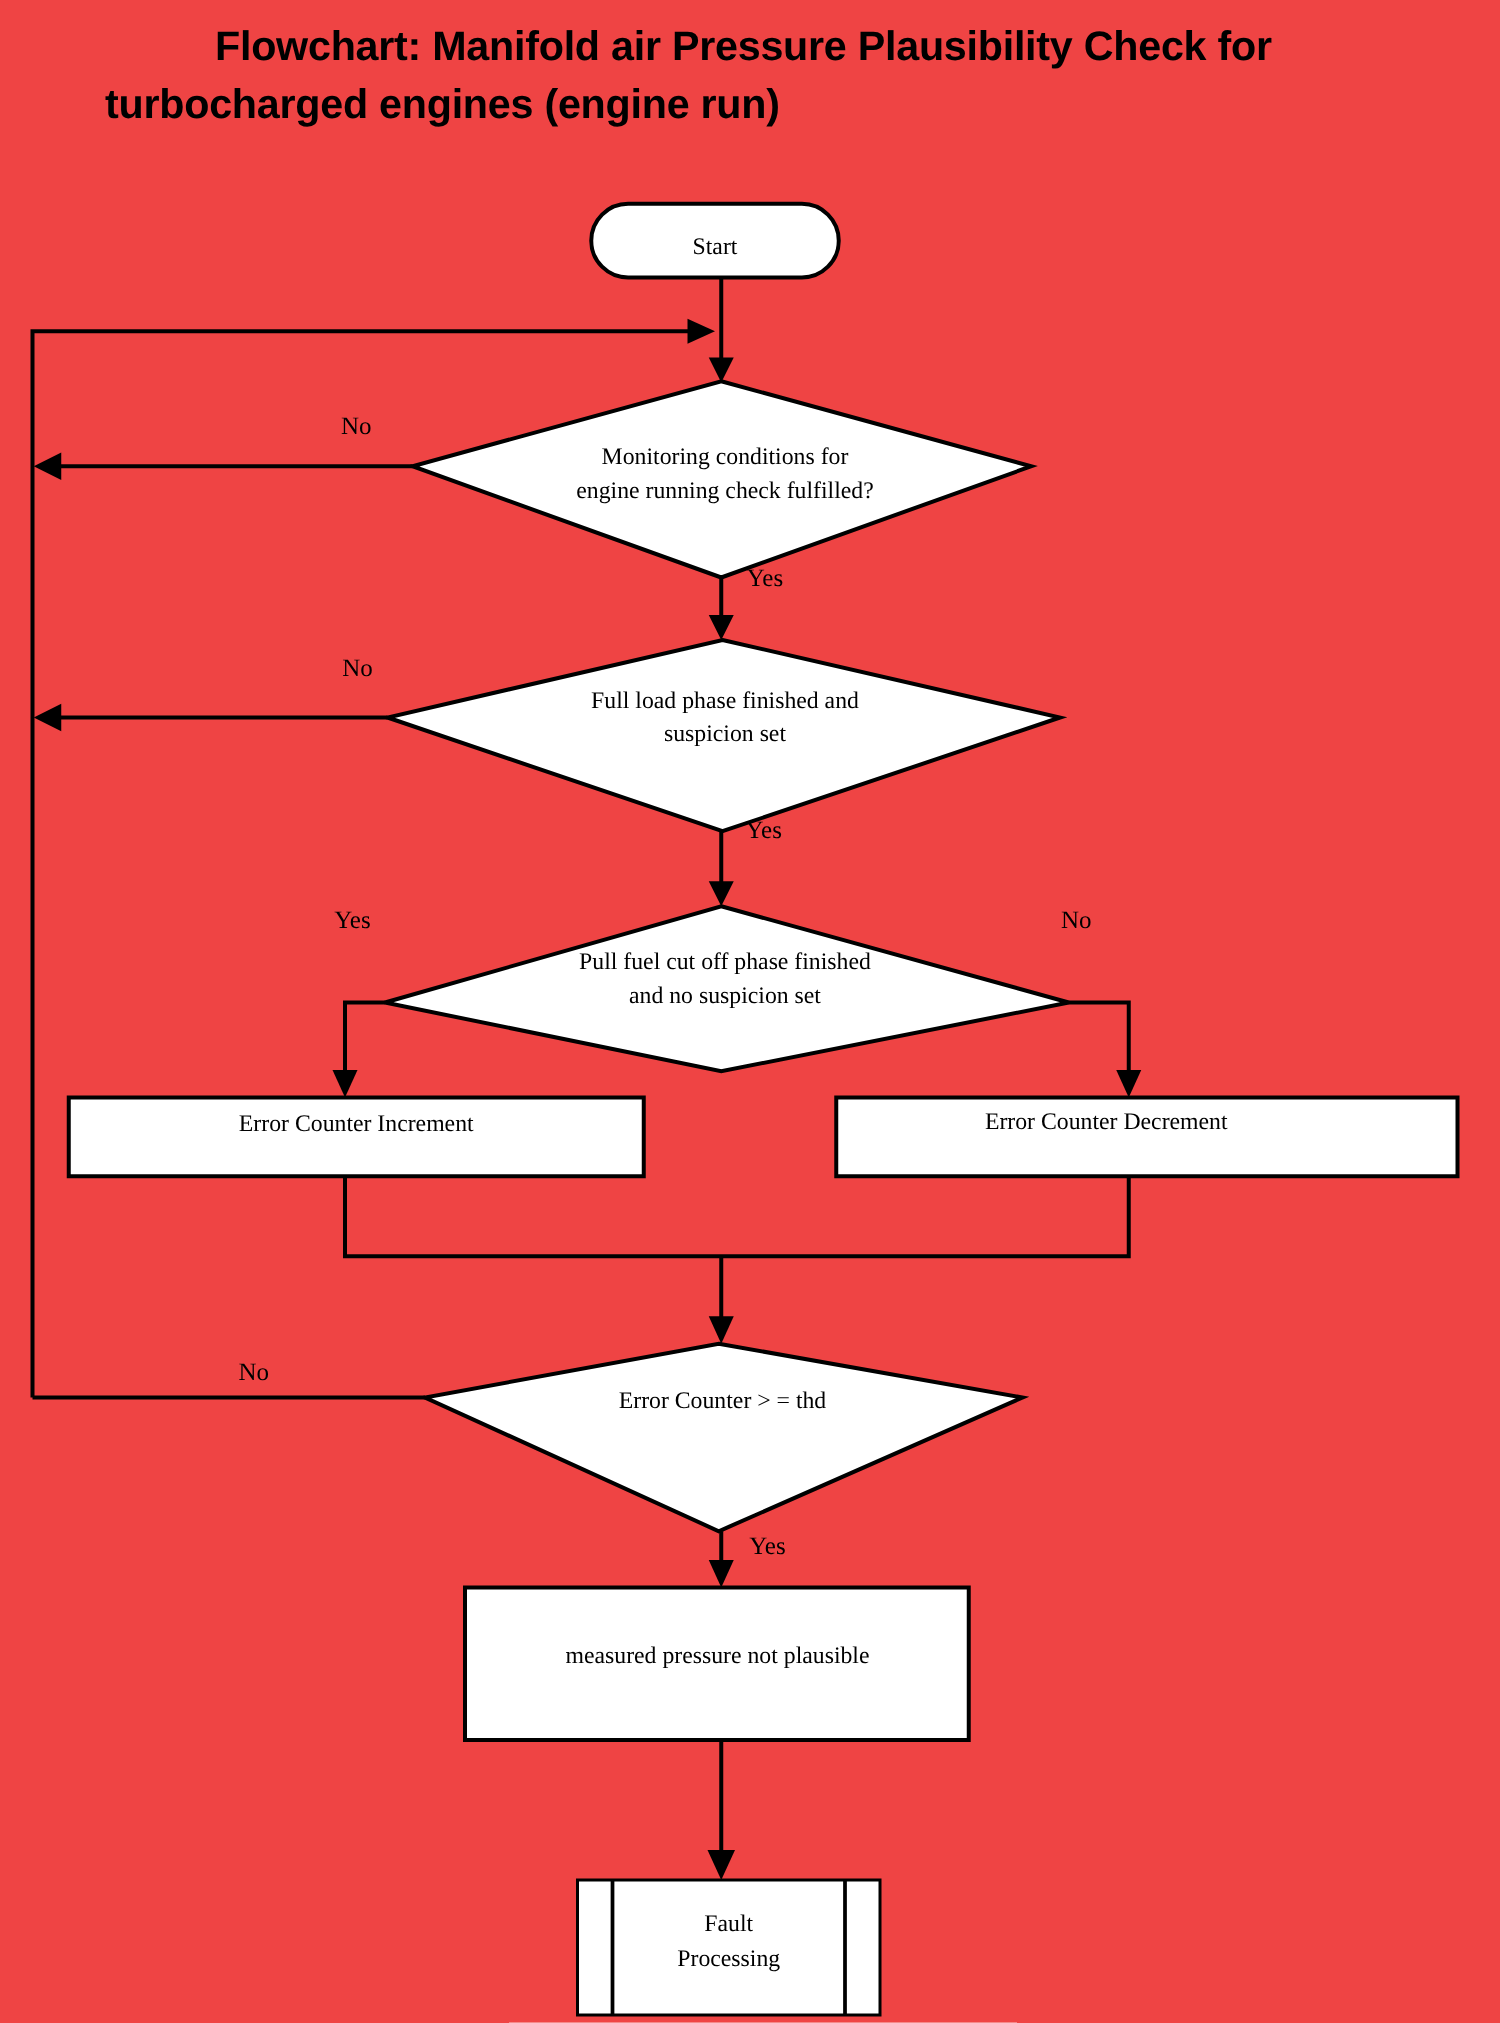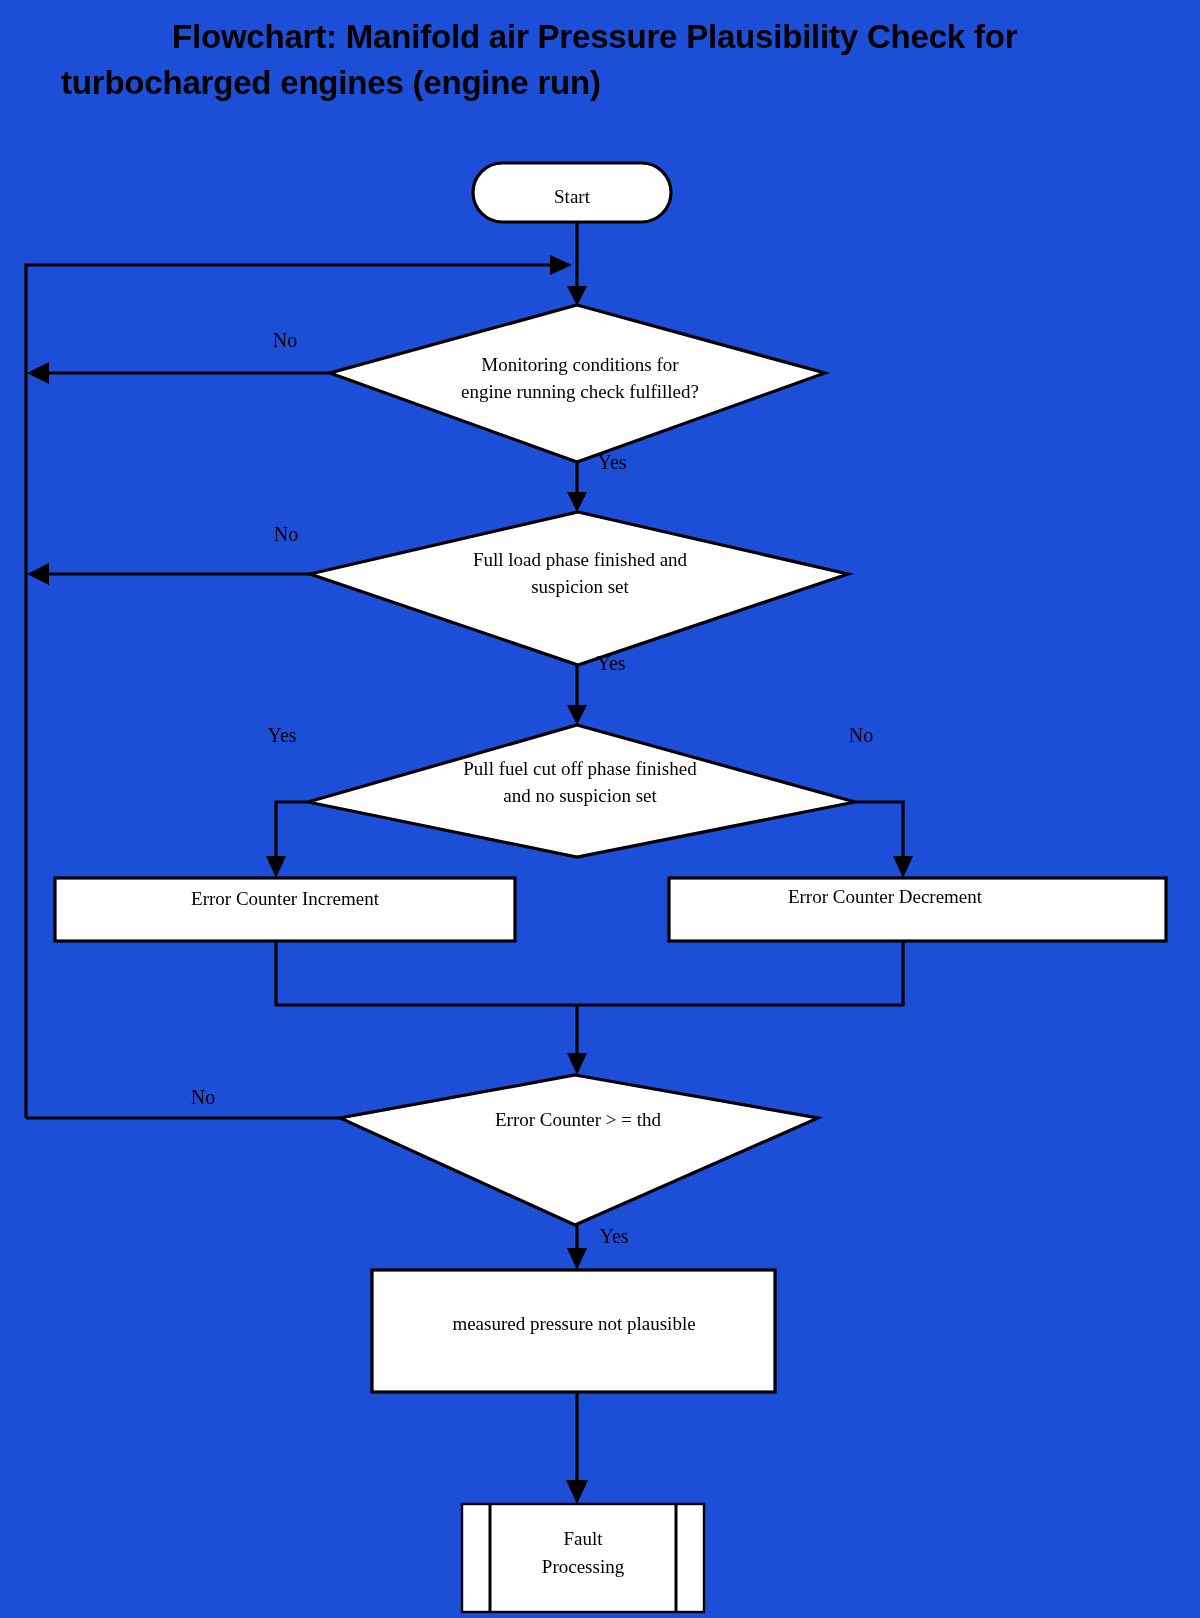--- a/index.html
+++ b/index.html
@@ -10,37 +10,37 @@
   body {
     width: 1200px;
     height: 1618px;
     font-family: "Liberation Serif", "DejaVu Serif", serif;
     overflow: hidden;
   }
   #page {
     position: relative;
     width: 1200px;
     height: 1618px;
-    background: #1d4ed8;
+    background: #ef4444;
   }
   .title-block {
     position: absolute;
     left: 0;
     top: 14px;
     width: 1160px;
     font-family: "Liberation Sans", "DejaVu Sans", sans-serif;
     font-weight: bold;
     font-size: 33px;
     line-height: 1.40;
     color: #000000;
     letter-spacing: -0.2px;
     text-align: left;
   }
   .title-line-1 { padding-left: 172px; }
-  .title-line-2 { padding-left: 61px; }
+  .title-line-2 { padding-left: 84px; }
   svg.flow {
     position: absolute;
     left: 0;
     top: 0;
   }
   svg.flow text {
     font-family: "Liberation Serif", "DejaVu Serif", serif;
     fill: #000000;
   }
   .node-text { font-size: 19px; }

